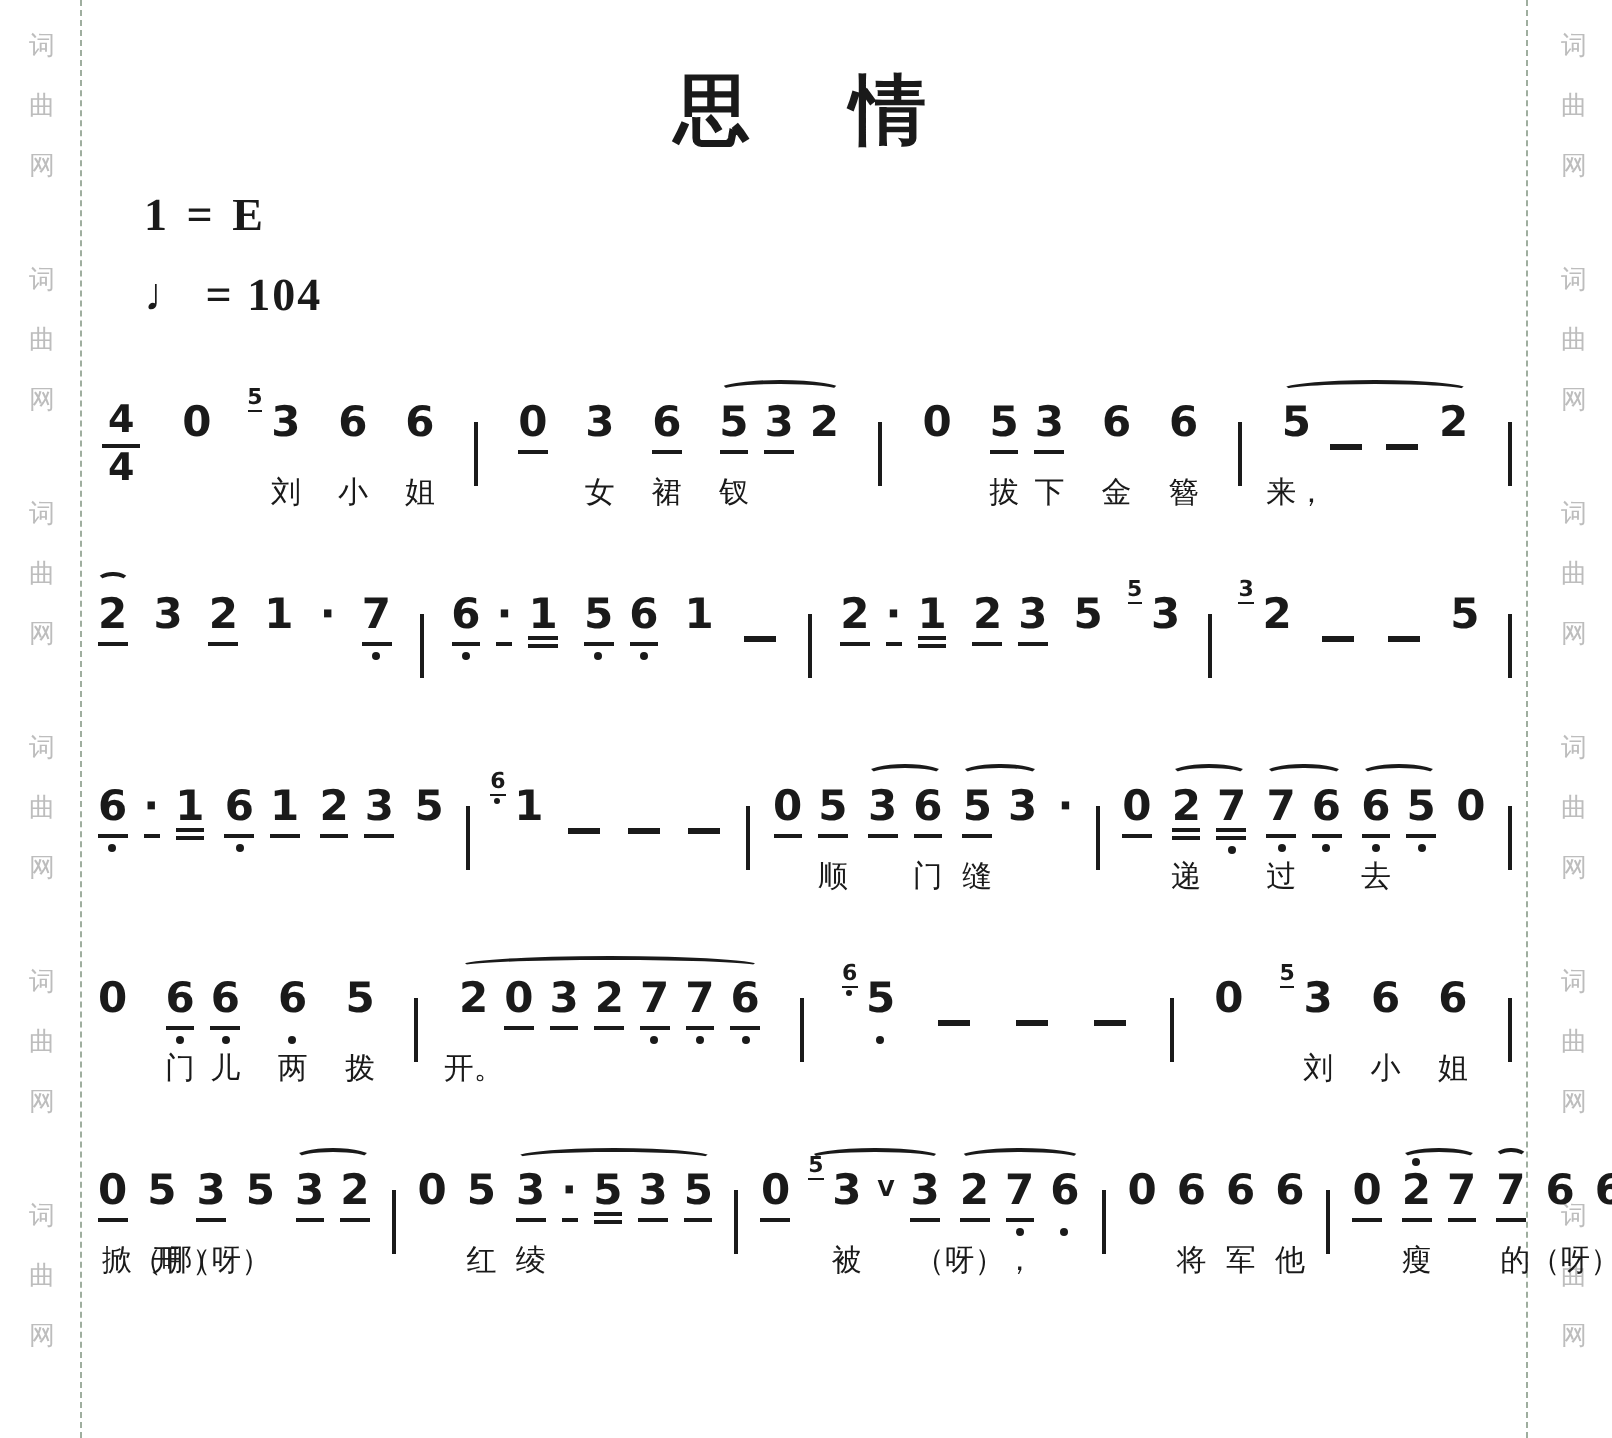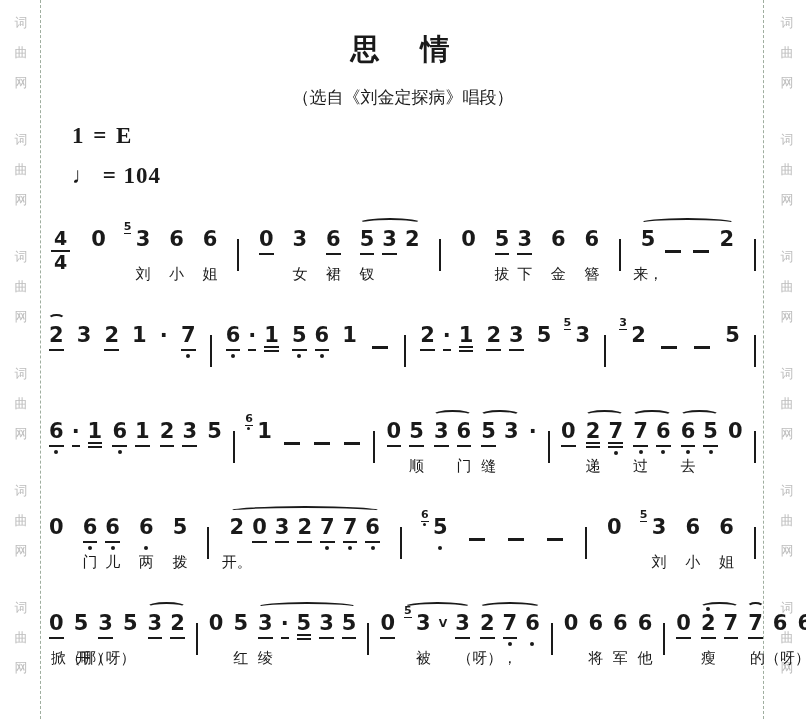--- a/index.html
+++ b/index.html
@@ -6,21 +6,21 @@
   .page{position:relative;width:806px;height:719px;background:#ffffff;overflow:hidden;
         font-family:"Liberation Serif", serif;color:#1a1a1a;}
   
   .wm{position:absolute;top:0;bottom:0;display:flex;flex-direction:column;gap:27px;padding-top:8px;width:30px;}
   .wm.left{left:6px;border-right:1px dashed #9fae9f;padding-right:4px;}
   .wm.right{right:4px;border-left:1px dashed #9fae9f;padding-left:8px;}
   .wm-group{display:flex;flex-direction:column;}
   .wm-char{font-size:13px;line-height:30px;color:#bdbdbd;text-align:center;}
   
   .content{position:absolute;left:44px;right:44px;top:0;}
-  h1.title{margin:30px 0 0 0;text-align:center;font-size:29px;font-weight:700;letter-spacing:6px;
+  h1.title{margin:30px 0 0 0;text-align:center;font-size:38px;font-weight:700;letter-spacing:6px;
            font-family:Liberation Sans, sans-serif;}
   .subtitle{margin-top:16px;text-align:center;font-size:17px;}
   .meta-row{display:flex;justify-content:space-between;align-items:flex-start;margin:14px 14px 0 28px;height:88px;}
   .keytempo{font-size:23px;font-weight:700;font-family:"Liberation Serif", serif;}
   .keytempo .key{letter-spacing:2px;}
   .keytempo .tempo{margin-top:14px;letter-spacing:1px;text-align:right;}
   .credits{text-align:right;font-size:16px;line-height:27px;}
   
   .score{margin-top:6px;}
   .mline{display:flex;justify-content:space-between;align-items:flex-start;height:72px;margin-bottom:24px;}
@@ -113,21 +113,20 @@
         <div class="wm-char">网</div>
       </div>
       <div class="wm-group">
         <div class="wm-char">词</div>
         <div class="wm-char">曲</div>
         <div class="wm-char">网</div>
       </div>
     </div>
   <div class="content">
     <h1 class="title">思　情</h1>
-    <div class="subtitle">（选自《刘金定探病》唱段）</div>
     <div class="meta-row">
       <div class="keytempo">
         <div class="key">1 = E</div>
         <div class="tempo">
           <span>♩</span>
           <span>= 104</span>
         </div>
       </div>
     </div>
     <div class="score">

